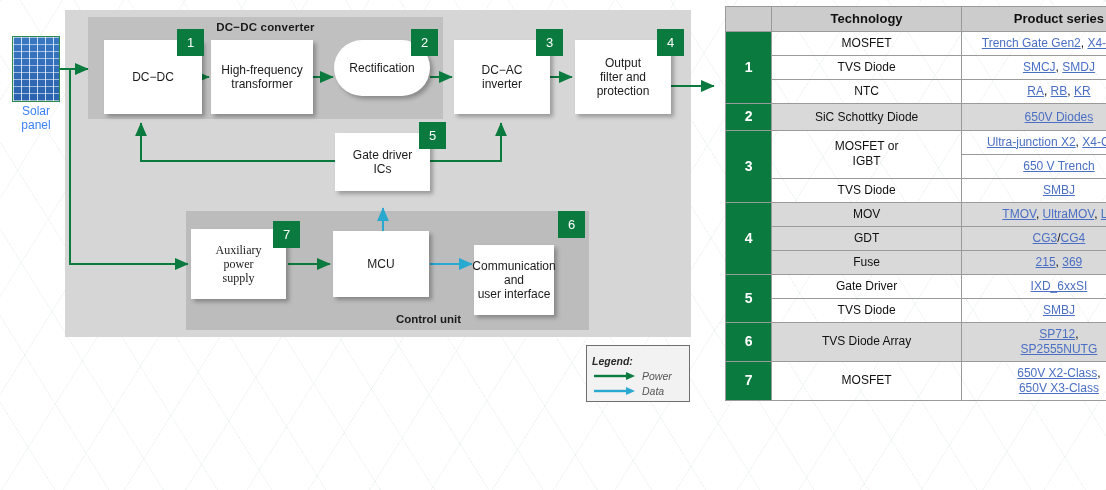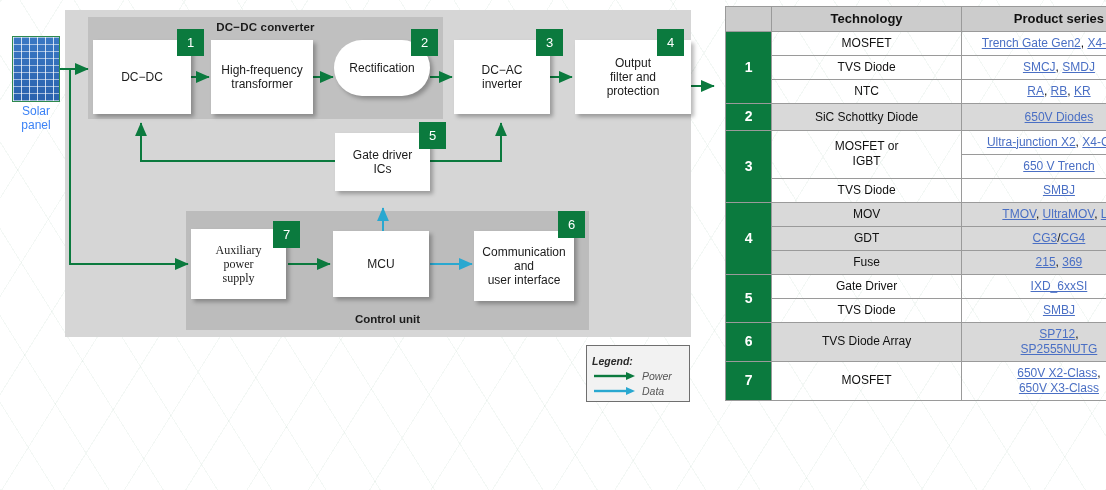--- a/index.html
+++ b/index.html
@@ -34,21 +34,21 @@
     position:absolute;left:88px;top:21px;width:355px;
     text-align:center;font-size:11.5px;font-weight:bold;color:#1b1b1b;
     letter-spacing:.2px;
   }
   .ctrl-band{
     position:absolute;left:186px;top:211px;width:403px;height:119px;
     background:#bcbcbc;
   }
   .ctrl-label{
     position:absolute;left:186px;top:313px;width:403px;
-    text-align:center;font-size:11.5px;font-weight:bold;color:#1b1b1b;
+    text-align:center;font-size:11.5px;font-weight:bold;color:#1b1b1b;padding-left:41px;
   }
 
   .blk{
     position:absolute;background:#ffffff;
     box-shadow:3px 3px 4px rgba(0,0,0,.28);
     display:flex;align-items:center;justify-content:center;
     text-align:center;font-size:12px;color:#1b1b1b;line-height:1.18;
     padding:2px 3px;box-sizing:border-box;
   }
 
@@ -156,45 +156,45 @@
         <path d="M288,264 L330,264" marker-end="url(#ag)"></path>
       </g>
       <g stroke="#29a8d0" stroke-width="2" fill="none">
 
         <path d="M383,231 L383,208" marker-end="url(#ab)"></path>
 
         <path d="M430,264 L472,264" marker-end="url(#ab)"></path>
       </g>
     </svg>
 
-    <div class="blk" style="left:93px;top:40px;width:98px;height:74px;">
+    <div class="blk" style="left:104px;top:40px;width:98px;height:74px;">
         <span>DC−DC</span>
       </div>
     <div class="blk" style="left:211px;top:40px;width:102px;height:74px;">
         <span>High-frequency<br>transformer</span>
       </div>
     <div class="blk" style="left:334px;top:40px;width:96px;height:56px;border-radius:29px;">
         <span>Rectification</span>
       </div>
     <div class="blk" style="left:454px;top:40px;width:96px;height:74px;">
         <span>DC−AC<br>inverter</span>
       </div>
-    <div class="blk" style="left:575px;top:40px;width:116px;height:74px;">
+    <div class="blk" style="left:575px;top:40px;width:96px;height:74px;">
         <span>Output<br>filter and<br>protection</span>
       </div>
     <div class="blk" style="left:335px;top:133px;width:95px;height:58px;">
         <span>Gate driver<br>ICs</span>
       </div>
     <div class="blk" style="left:191px;top:229px;width:95px;height:70px;font-family:Liberation Serif, serif;">
         <span>Auxiliary<br>power<br>supply</span>
       </div>
     <div class="blk" style="left:333px;top:231px;width:96px;height:66px;">
         <span>MCU</span>
       </div>
-    <div class="blk" style="left:474px;top:231px;width:100px;height:70px;">
+    <div class="blk" style="left:474px;top:245px;width:80px;height:70px;">
         <span>Communication<br>and<br>user interface</span>
       </div>
 
     <div class="badge" style="left:177px;top:29px;">
         <span>1</span>
       </div>
     <div class="badge" style="left:411px;top:29px;">
         <span>2</span>
       </div>
     <div class="badge" style="left:536px;top:29px;">

